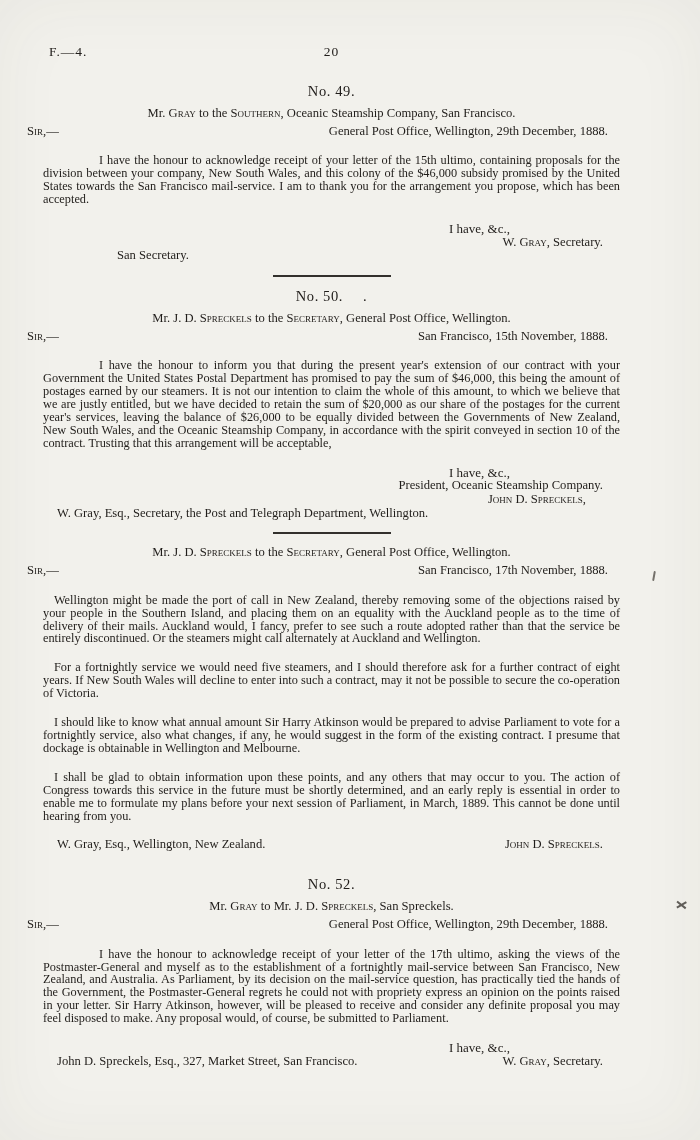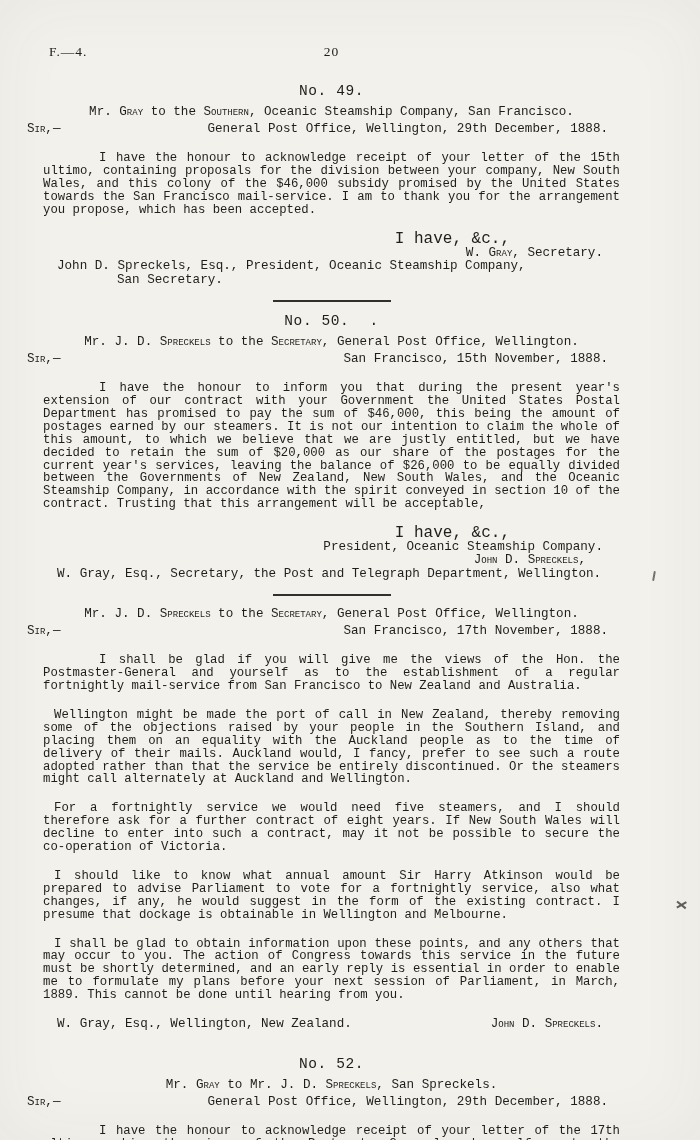--- a/index.html
+++ b/index.html
@@ -11,39 +11,39 @@
     position: relative;
     overflow: hidden;
     box-shadow: inset 0 0 70px rgba(60,55,40,0.05);
   }
   .page { padding: 44px 64px 0 27px; }
 
   .page-header { position: relative; height: 16px; margin-bottom: 23px; font-size: 13.5px; }
   .doc-ref { position: absolute; left: 22px; top: 0; letter-spacing: 1px; }
   .page-num { position: absolute; left: 0; right: 0; text-align: center; letter-spacing: 1px; }
 
-  .letter { margin: 0; font-family: Liberation Mono, monospace; }
+  .letter { margin: 0; }
   .letter-number { text-align: center; font-size: 14.5px; font-weight: normal; letter-spacing: 0.6px; margin: 0 0 6px 0; }
   .letter-number .stray { margin-left: 20px; }
   .letter-title { text-align: center; font-size: 12.6px; margin-bottom: 4px; }
   .sc { font-variant: small-caps; }
 
   .salutation-row { display: flex; justify-content: space-between; font-size: 12.6px; line-height: 13.4px; margin-bottom: 1px; }
   .dateline { padding-right: 28px; }
 
   p.body-par {
     margin: 16px; font-size: 12.3px; line-height: 12.9px;
     text-align: justify; text-indent: 11px;
     position: relative;
   }
   p.body-par.first { text-indent: 56px; }
 
   .inline-valediction { position: absolute; right: 130px; bottom: 0; text-indent: 0; }
 
-  .valediction { text-align: right; padding-right: 126px; font-size: 16px; line-height: 13.6px; }
+  .valediction { text-align: right; padding-right: 126px; font-size: 13px; line-height: 13.6px; }
   .signature-line { text-align: right; padding-right: 33px; font-size: 12.6px; line-height: 13.6px; }
   .signature-line.name-mid { padding-right: 50px; }
   .addressee { padding-left: 30px; font-size: 12.6px; line-height: 13.8px; }
   .addressee.indent2 { padding-left: 90px; }
 
   .footer-row { display: flex; justify-content: space-between; font-size: 12.6px; line-height: 13.8px; padding-left: 30px; padding-right: 33px; }
 
   hr.rule { border: none; border-top: 2px solid #33302c; width: 118px; margin: 12px auto 11px auto; }
   .letter.gap-top { margin-top: 24px; }
 
@@ -69,21 +69,20 @@
   <section class="letter">
     <h2 class="letter-number">No. 49.</h2>
     <div class="letter-title"><span>Mr. </span><span class="sc">Gray</span><span> to the </span><span class="sc">Southern</span><span>, Oceanic Steamship Company, San Francisco.</span></div>
     <div class="salutation-row">
       <span class="sc">Sir,—</span>
       <span class="dateline">General Post Office, Wellington, 29th December, 1888.</span>
     </div>
     <p class="body-par first">I have the honour to acknowledge receipt of your letter of the 15th ultimo, containing proposals for the division between your company, New South Wales, and this colony of the $46,000 subsidy promised by the United States towards the San Francisco mail-service. I am to thank you for the arrangement you propose, which has been accepted.</p>
     <div class="valediction">I have, &amp;c.,</div>
     <div class="signature-line"><span class="sc">W. Gray</span><span>, Secretary.</span></div>
-    <div class="addressee">John D. Spreckels, Esq., President, Oceanic Steamship Company,</div>
     <div class="addressee indent2">San Secretary.</div>
   </section>
 
   <hr class="rule">
 
   <section class="letter">
     <h2 class="letter-number"><span>No. 50.</span><span class="stray">.</span></h2>
     <div class="letter-title"><span>Mr. J. D. </span><span class="sc">Spreckels</span><span> to the </span><span class="sc">Secretary</span><span>, General Post Office, Wellington.</span></div>
     <div class="salutation-row">
       <span class="sc">Sir,—</span>
@@ -97,21 +96,20 @@
   </section>
 
   <hr class="rule">
 
   <section class="letter">
     <div class="letter-title"><span>Mr. J. D. </span><span class="sc">Spreckels</span><span> to the </span><span class="sc">Secretary</span><span>, General Post Office, Wellington.</span></div>
     <div class="salutation-row">
       <span class="sc">Sir,—</span>
       <span class="dateline">San Francisco, 17th November, 1888.</span>
     </div>
-    <p class="body-par first">I shall be glad if you will give me the views of the Hon. the Postmaster-General and yourself as to the establishment of a regular fortnightly mail-service from San Francisco to New Zealand and Australia.</p>
     <p class="body-par">Wellington might be made the port of call in New Zealand, thereby removing some of the objections raised by your people in the Southern Island, and placing them on an equality with the Auckland people as to the time of delivery of their mails. Auckland would, I fancy, prefer to see such a route adopted rather than that the service be entirely discontinued. Or the steamers might call alternately at Auckland and Wellington.</p>
     <p class="body-par">For a fortnightly service we would need five steamers, and I should therefore ask for a further contract of eight years. If New South Wales will decline to enter into such a contract, may it not be possible to secure the co-operation of Victoria.</p>
     <p class="body-par">I should like to know what annual amount Sir Harry Atkinson would be prepared to advise Parliament to vote for a fortnightly service, also what changes, if any, he would suggest in the form of the existing contract. I presume that dockage is obtainable in Wellington and Melbourne.</p>
     <p class="body-par">I shall be glad to obtain information upon these points, and any others that may occur to you. The action of Congress towards this service in the future must be shortly determined, and an early reply is essential in order to enable me to formulate my plans before your next session of Parliament, in March, 1889. This cannot be done until hearing from you.</p>
     <div class="footer-row">
       <span>W. Gray, Esq., Wellington, New Zealand.</span>
       <span><span class="sc">John D. Spreckels</span><span>.</span></span>
     </div>
   </section>
 

